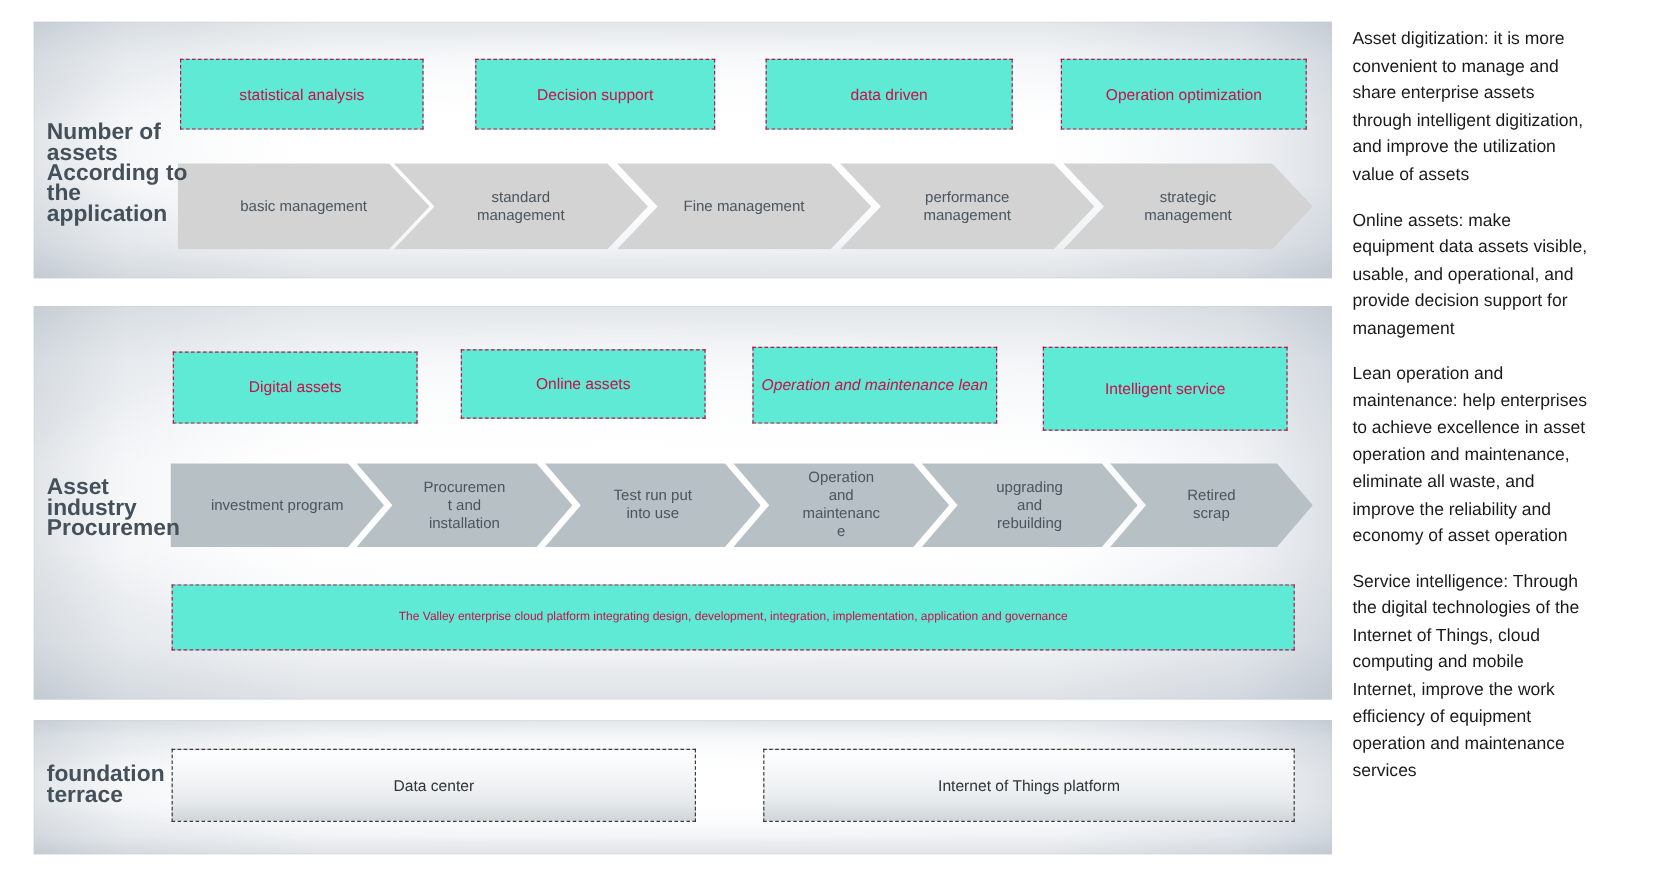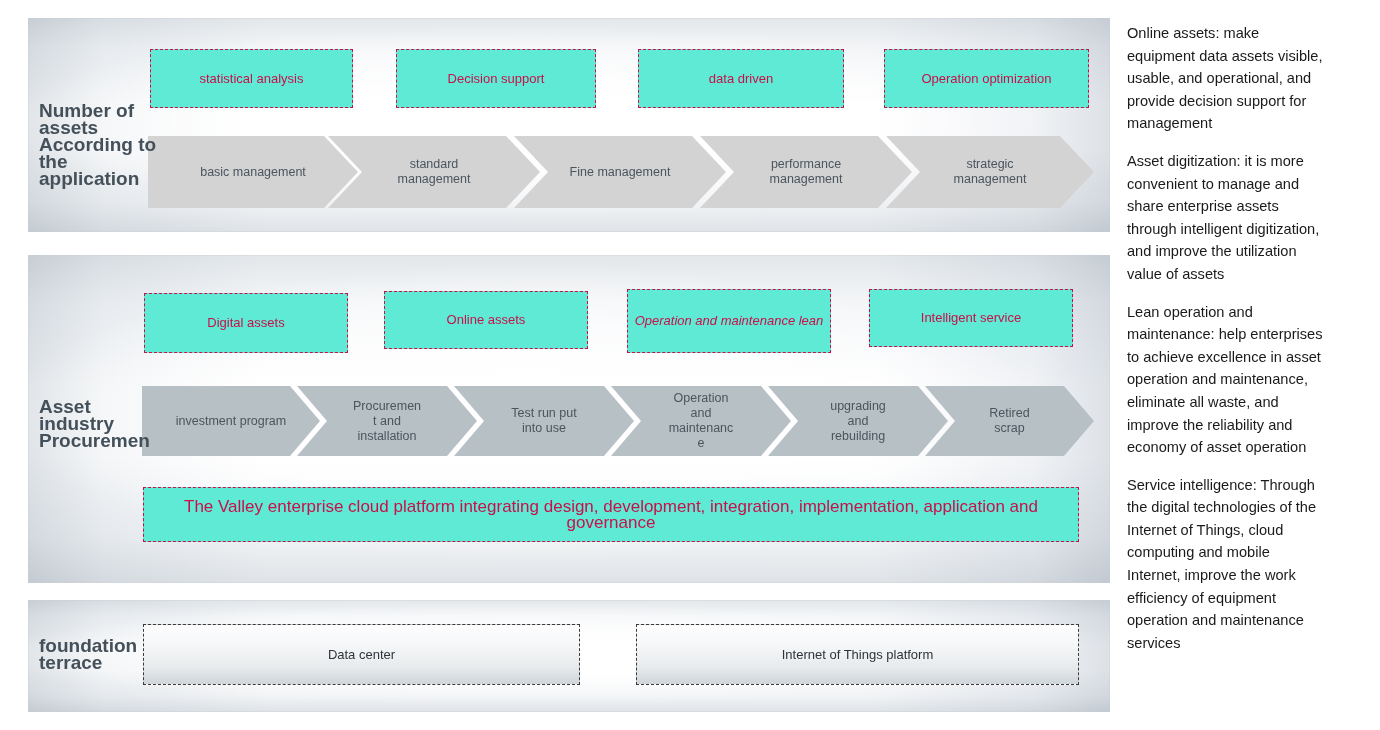--- a/index.html
+++ b/index.html
@@ -168,21 +168,21 @@
 
   <div class="dbox" style="left:144px;top:293px;width:204px;height:60px;">
     <span>Digital assets</span>
   </div>
   <div class="dbox" style="left:384px;top:291px;width:204px;height:58px;text-align:center;">
     <span>Online assets</span>
   </div>
   <div class="dbox" style="left:627px;top:289px;width:204px;height:64px;font-style:italic;">
     <span>Operation and maintenance lean</span>
   </div>
-  <div class="dbox" style="left:869px;top:289px;width:204px;height:58px;">
+  <div class="dbox" style="left:869px;top:289px;width:204px;height:70px;">
     <span>Intelligent service</span>
   </div>
 
   <div class="arrow-strip r2" style="left:142px;top:386px;width:952px;height:70px;">
     <div class="chev first" style="left:0px;width:178px;">
       <span class="txt">investment program</span>
     </div>
     <div class="chev mid" style="left:155px;width:180px;white-space:pre-line;">
       <span class="txt">Procuremen
 t and
@@ -202,37 +202,37 @@
       <span class="txt">upgrading
 and
 rebuilding</span>
     </div>
     <div class="chev mid" style="left:783px;width:169px;white-space:pre-line;">
       <span class="txt">Retired
 scrap</span>
     </div>
   </div>
 
-  <div class="dbox" style="left:143px;top:487px;width:936px;height:55px;font-size:17px;">
+  <div class="dbox" style="left:143px;top:487px;width:936px;height:55px;font-size:10px;">
     <span>The Valley enterprise cloud platform integrating design, development, integration, implementation, application and governance</span>
   </div>
 
   <div class="panel" id="panel-row3">
     <div class="sheen"></div>
   </div>
   <div class="row-label" id="label-row3">foundation
 terrace</div>
 
   <div class="fbox" style="left:143px;top:624px;width:437px;height:61px;">
     <span>Data center</span>
   </div>
   <div class="fbox" style="left:636px;top:624px;width:443px;height:61px;">
     <span>Internet of Things platform</span>
   </div>
 
 </div>
 
 <div id="notes">
+  <p class="note">Asset digitization: it is more convenient to manage and share enterprise assets through intelligent digitization, and improve the utilization value of assets</p>
   <p class="note">Online assets: make equipment data assets visible, usable, and operational, and provide decision support for management</p>
-  <p class="note">Asset digitization: it is more convenient to manage and share enterprise assets through intelligent digitization, and improve the utilization value of assets</p>
   <p class="note">Lean operation and maintenance: help enterprises to achieve excellence in asset operation and maintenance, eliminate all waste, and improve the reliability and economy of asset operation</p>
   <p class="note">Service intelligence: Through the digital technologies of the Internet of Things, cloud computing and mobile Internet, improve the work efficiency of equipment operation and maintenance services</p>
 </div>
 
 </body></html>

